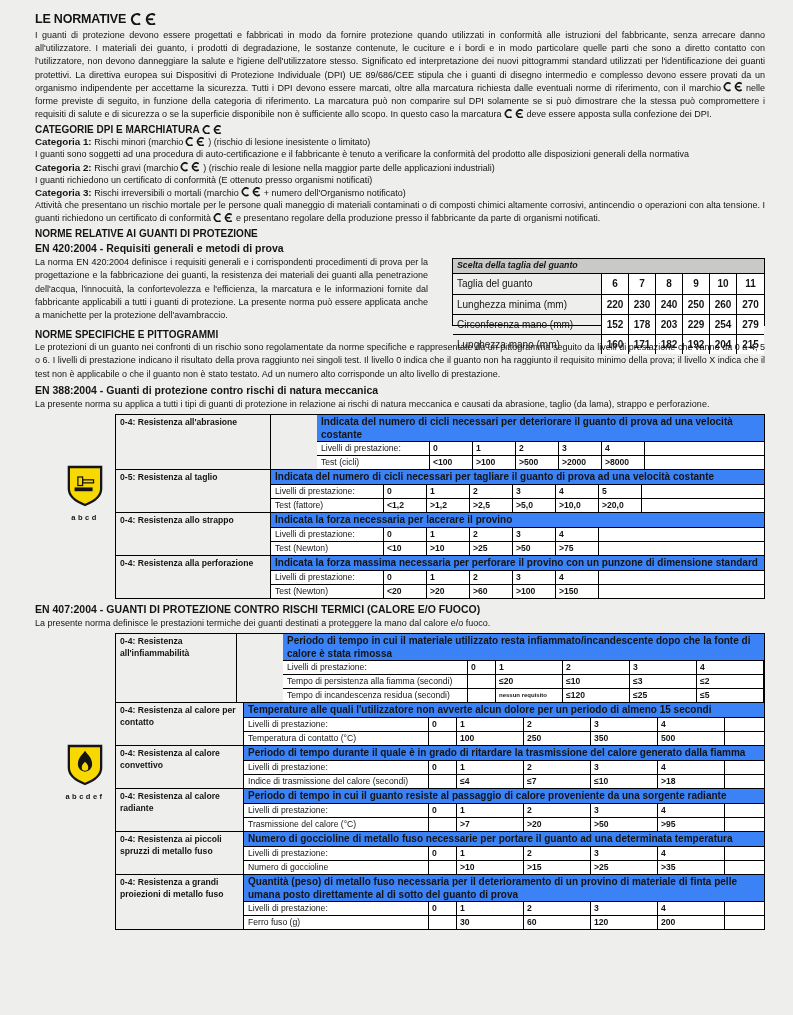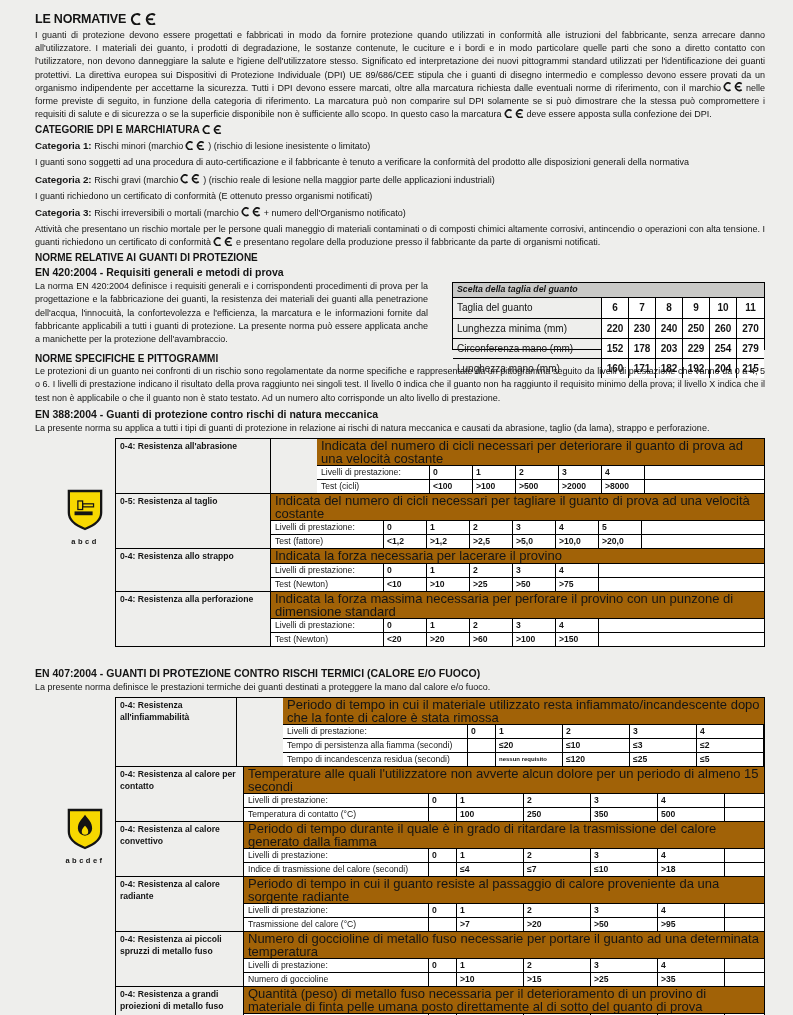--- a/index.html
+++ b/index.html
@@ -13,21 +13,21 @@
     -webkit-font-smoothing:antialiased;
   }
   .justify { text-align:justify; }
   p.body { font-size:9px; line-height:13.2px; }
   .ce { display:inline-block; vertical-align:-1px; }
   .ce-inline { width:21px; height:9.5px; margin:0 2px; }
   .ce-head { width:28px; height:12.5px; margin-left:4px; vertical-align:-2px; }
   h1 { font-size:12.5px; font-weight:bold; letter-spacing:-0.2px; margin-bottom:3px; }
   h2 { font-size:10px; font-weight:bold; margin:3px 0 1px; }
   h3 { font-size:10.5px; font-weight:bold; margin:3px 0 2px; }
-  .catline { font-size:9px; line-height:20px; }
+  .catline { font-size:9px; line-height:12px; }
   .catline b { font-size:9.8px; }
   
   .en420row { display:flex; gap:24px; margin-top:2px; }
   .en420row .txt { flex:1; }
   .sizetable { width:313px; border:1px solid #000; height:68px; margin-top:2px; }
   .sizetitle { background:#c9c9c7; font-style:italic; font-weight:bold; font-size:8.8px;
                padding:1px 4px; height:15px; border-bottom:1px solid #000; }
   .srow { display:flex; height:20px; line-height:19px; font-size:10px; }
   .srow + .srow { border-top:1px solid #000; }
   .srow .sl { width:149px; padding:0 4px; border-right:1px solid #000; }
@@ -35,37 +35,37 @@
   .srow .sv:last-child { border-right:none; flex:1; }
   
   .twrap { position:relative; margin-top:3px; }
   .ptable { border:1.5px solid #000; width:650px; margin-left:80px; background:#eeeeec; }
   .tblock { display:flex; border-top:1px solid #000; }
   .tblock:first-child { border-top:none;gap:46px; }
   .bname { border-right:1px solid #000; padding:1px 4px; font-weight:bold; font-size:8.6px; line-height:12px; }
   .t388 .bname { width:155px; }
   .t407 .bname { width:128px; }
   .bcontent { flex:1; display:flex; flex-direction:column; }
-  .bdesc { background:#a16207; font-weight:normal; font-size:13px; line-height:13px; min-height:14px; padding:0 4px; }
+  .bdesc { background:#3b82f6; font-weight:bold; font-size:10px; line-height:13px; min-height:14px; padding:0 4px; }
   .brow { display:flex; height:14px; line-height:13px; font-size:8.6px; border-top:1px solid #000; }
   .cl { background:#fff; padding:0 4px; border-right:1px solid #000; overflow:hidden; white-space:nowrap; }
   .t388 .cl { width:113px; }
   .t407 .cl { width:185px; }
   .cv { background:#fff; font-weight:bold; padding:0 3px; border-right:1px solid #000; overflow:hidden; white-space:nowrap; }
   .t388 .cv { width:43px; }
   .t407 .cv { width:67px; }
   .t407 .cv.c0 { width:28px; }
   .cv.tiny { font-size:6px; }
   .cf { flex:1; background:#fff; }
   
   .picto { position:absolute; width:56px; text-align:center; }
   .picto .letters { font-size:7.5px; font-weight:bold; letter-spacing:2.5px; margin-top:1px; }
   .p388 { left:22px; top:50px; }
   .p407 { left:22px; top:110px; }
-  h3.en407 { font-size:10.5px; margin-top:20px; }
+  h3.en407 { font-size:10.5px; margin-top:4px; }
 </style>
 </head>
 <body>
 
 <svg width="0" height="0" style="position:absolute">
   <defs>
     <g id="cepath" fill="none" stroke="#141414" stroke-width="3.6">
       <path d="M16.5 3.4 A8.3 8.3 0 1 0 16.5 16.6"></path>
       <path d="M41 3.4 A8.3 8.3 0 1 0 41 16.6"></path>
       <path d="M29 10 H38" stroke-width="3.2"></path>

